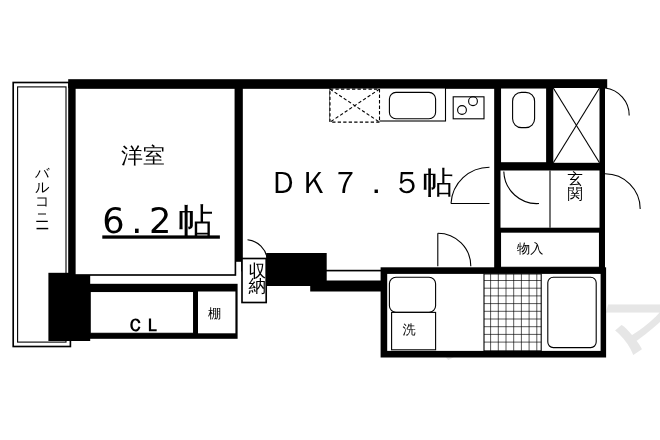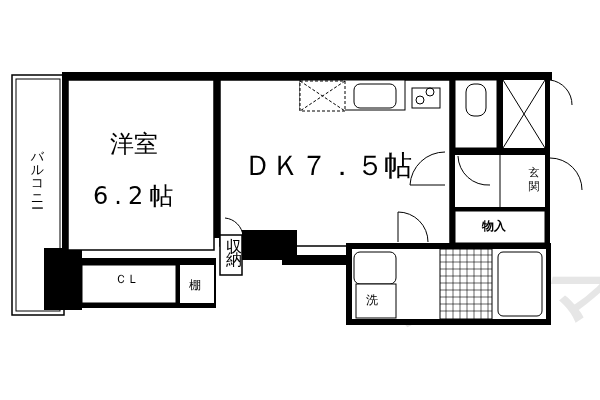--- a/index.html
+++ b/index.html
@@ -82,22 +82,22 @@
   <path d="M 410 185 A 35 35 0 0 1 445 152" fill="none" stroke="#000"></path>
   <line x1="410" y1="185" x2="445" y2="185" stroke="#000"></line>
   <path d="M 398 212 A 30 30 0 0 1 428 242" fill="none" stroke="#000"></path>
   <line x1="398" y1="212" x2="398" y2="242" stroke="#000"></line>
   <path d="M 225 218 A 20 20 0 0 1 243 236" fill="none" stroke="#000"></path>
   <path d="M 550 80 A 25 25 0 0 1 572 105" fill="none" stroke="#000"></path>
   <path d="M 550 158 A 32 32 0 0 1 582 190" fill="none" stroke="#000"></path>
   <path d="M 458 156 A 30 30 0 0 0 490 185" fill="none" stroke="#000"></path>
 </svg>
 
-<div class="lbl" style="left:110px;top:128px;font-size:24px;">洋室</div>
-<div class="lbl" style="left:93px;top:180px;font-size:24px;letter-spacing:6px;">6.2帖</div>
+<div class="lbl" style="left:110px;top:128px;font-size:20px;">洋室</div>
+<div class="lbl" style="left:93px;top:180px;font-size:32px;letter-spacing:6px;text-decoration:underline;">6.2帖</div>
 <div class="lbl" style="left:244px;top:147px;font-size:28px;">ＤＫ７．５帖</div>
 <div class="lbl" style="left:28px;top:142px;font-size:13px;writing-mode:vertical-rl;">バルコニー</div>
-<div class="lbl" style="left:115px;top:271px;font-size:12px;">ＣＬ</div>
+<div class="lbl" style="left:115px;top:286px;font-size:16px;font-weight:bold;">ＣＬ</div>
 <div class="lbl" style="left:189px;top:277px;font-size:12px;">棚</div>
 <div class="lbl" style="left:226px;top:240px;font-size:16px;width:12px;white-space:normal;line-height:13px;">収納</div>
-<div class="lbl" style="left:516px;top:166px;font-size:11px;width:12px;white-space:normal;line-height:14px;margin-left:12px;">玄関</div>
-<div class="lbl" style="left:482px;top:218px;font-size:12px;font-weight:bold;">物入</div>
+<div class="lbl" style="left:516px;top:156px;font-size:14px;width:12px;white-space:normal;line-height:14px;">玄関</div>
+<div class="lbl" style="left:470px;top:218px;font-size:12px;">物入</div>
 <div class="lbl" style="left:366px;top:292px;font-size:12px;">洗</div>
 
 </body></html>

